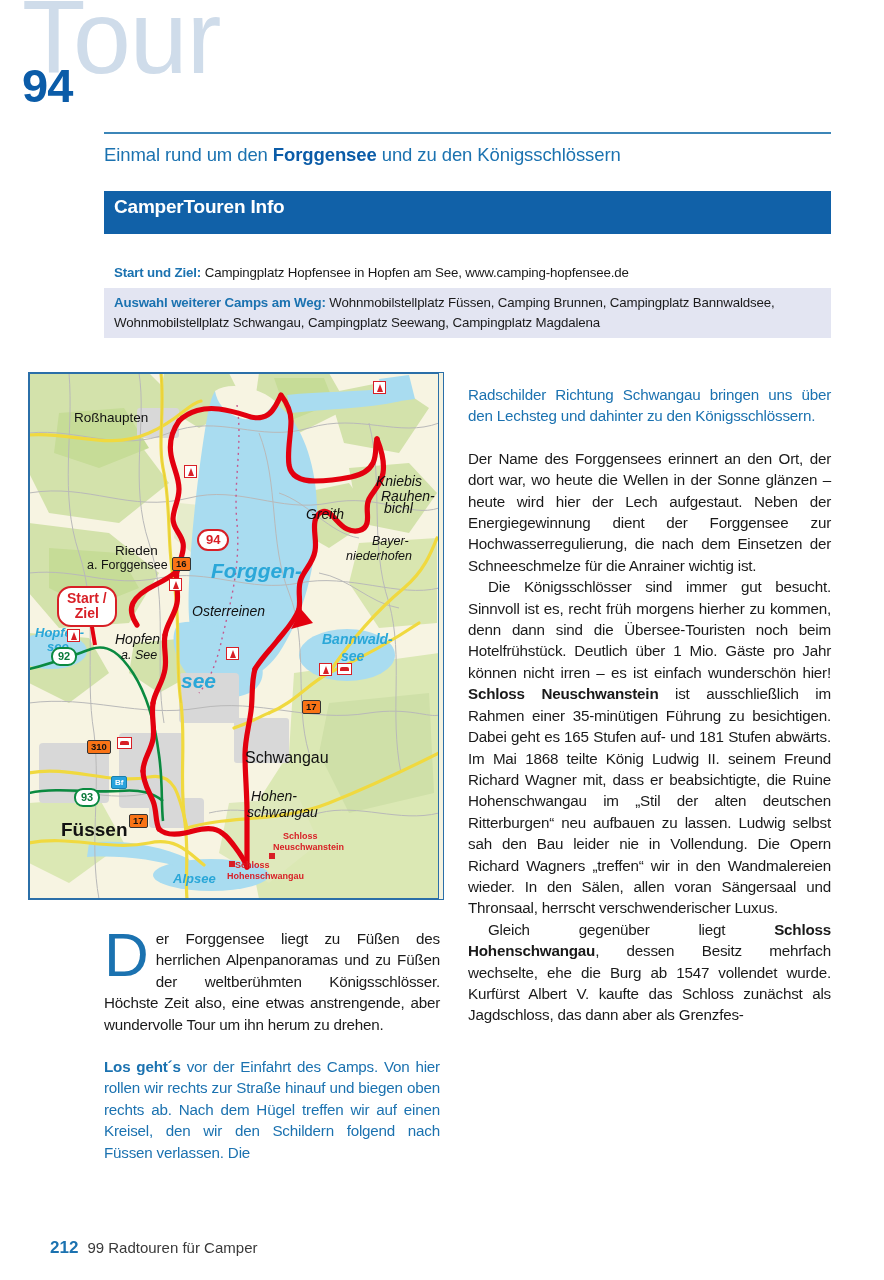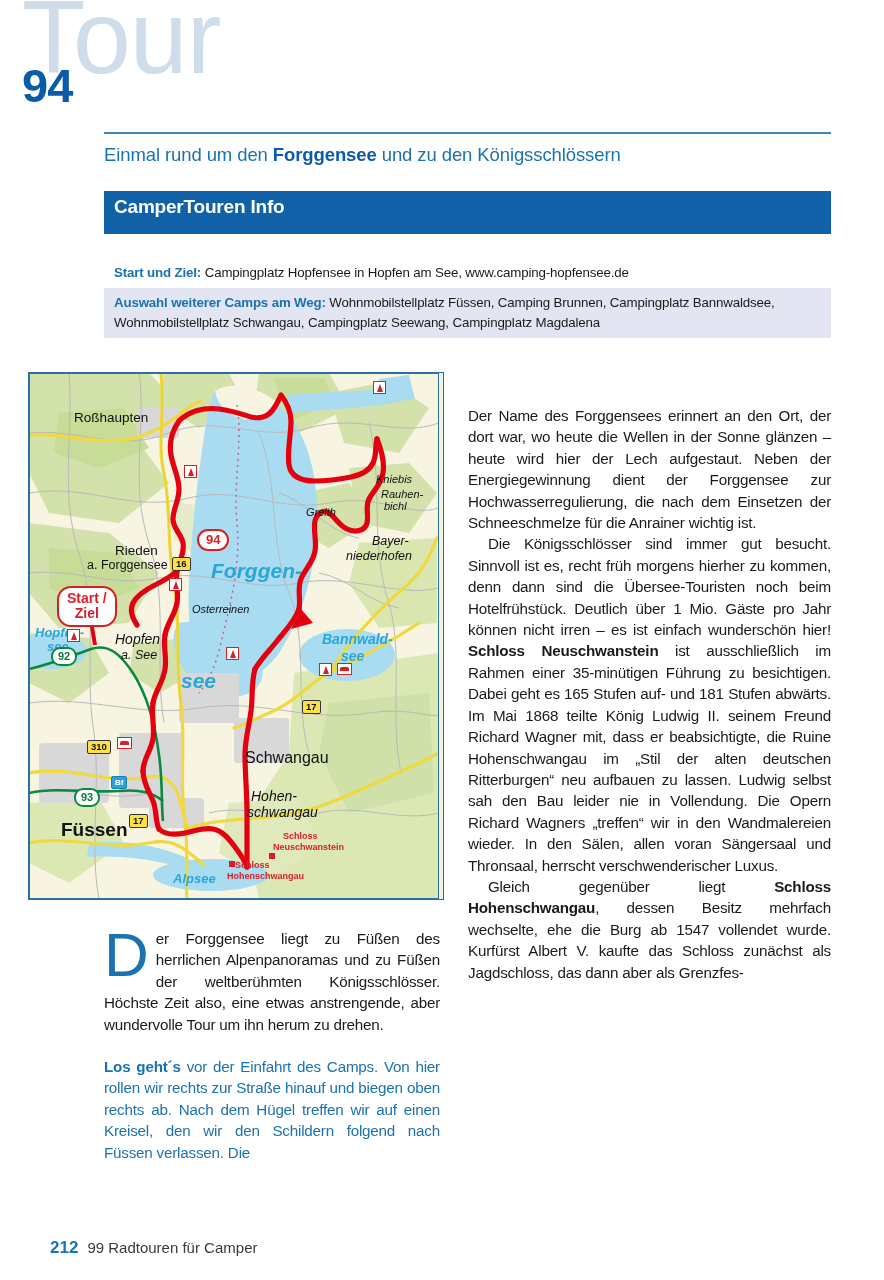--- a/index.html
+++ b/index.html
@@ -70,27 +70,27 @@
     overflow:hidden;
     background:#f4f2e0;
   }
   .map svg { display:block; }
   .maplabel {
     position:absolute; font-family:"Liberation Sans", sans-serif;
     white-space:nowrap; pointer-events:none;
   }
   .lbl-town { color:#111; font-size:13.5px; }
   .lbl-town-big { color:#111; font-size:19px; font-weight:700; }
-  .lbl-small2 { color:#111; font-size:11px; font-style:italic; }
+  .lbl-small2 { color:#111; font-size:14px; font-style:italic; }
   .lbl-water { color:#2aa7d8; font-style:italic; }
   .lbl-red { color:#d81f26; font-size:9px; font-weight:700; text-align:center; line-height:10px;}
 
   .badge-road {
     position:absolute; font-size:9.5px; font-weight:700; color:#111;
-    background:#fde047; border:1px solid #333; border-radius:2px;
+    background:#f97316; border:1px solid #333; border-radius:2px;
     padding:0 3px; line-height:12px;
   }
   .badge-green {
     position:absolute; font-size:11px; font-weight:700; color:#0a7a3a;
     background:#ffffff; border:2px solid #0a8a40; border-radius:9px;
     padding:0 5px; line-height:15px;text-align:right;
   }
   .badge-bf {
     position:absolute; font-size:8px; font-weight:700; color:#fff;
     background:#29a3dd; border:1px solid #1a7fae; border-radius:2px;
@@ -380,20 +380,21 @@
 <div class="col-left">
   <div class="dropcap-wrap">
     <span class="dropcap">D</span>
     <p class="body">er Forggensee liegt zu Füßen des herrlichen Alpenpanoramas und zu Füßen der weltberühmten Königsschlösser. Höchste Zeit also, eine etwas anstrengende, aber wundervolle Tour um ihn herum zu drehen.</p>
   </div>
   <div class="gap"></div>
   <p class="body blue"><b>Los geht´s</b><span> vor der Einfahrt des Camps. Von hier rollen wir rechts zur Straße hinauf und biegen oben rechts ab. Nach dem Hügel treffen wir auf einen Kreisel, den wir den Schildern folgend nach Füssen verlassen. Die</span></p>
 </div>
 
 <div class="col-right">
+  <p class="body blue">Radschilder Richtung Schwangau bringen uns über den Lechsteg und dahinter zu den Königsschlössern.</p>
   <div class="gap"></div>
   <p class="body">Der Name des Forggensees erinnert an den Ort, der dort war, wo heute die Wellen in der Sonne glänzen – heute wird hier der Lech aufgestaut. Neben der Energiegewinnung dient der Forggensee zur Hochwasserregulierung, die nach dem Einsetzen der Schneeschmelze für die Anrainer wichtig ist.</p>
   <p class="body ind"><span>Die Königsschlösser sind immer gut besucht. Sinnvoll ist es, recht früh morgens hierher zu kommen, denn dann sind die Übersee-Touristen noch beim Hotelfrühstück. Deutlich über 1 Mio. Gäste pro Jahr können nicht irren – es ist einfach wunderschön hier! </span><b>Schloss Neuschwanstein</b><span> ist ausschließlich im Rahmen einer 35-minütigen Führung zu besichtigen. Dabei geht es 165 Stufen auf- und 181 Stufen abwärts. Im Mai 1868 teilte König Ludwig II. seinem Freund Richard Wagner mit, dass er beabsichtigte, die Ruine Hohenschwangau im „Stil der alten deutschen Ritterburgen“ neu aufbauen zu lassen. Ludwig selbst sah den Bau leider nie in Vollendung. Die Opern Richard Wagners „treffen“ wir in den Wandmalereien wieder. In den Sälen, allen voran Sängersaal und Thronsaal, herrscht verschwenderischer Luxus.</span></p>
   <p class="body ind"><span>Gleich gegenüber liegt </span><b>Schloss Hohenschwangau</b><span>, dessen Besitz mehrfach wechselte, ehe die Burg ab 1547 vollendet wurde. Kurfürst Albert V. kaufte das Schloss zunächst als Jagdschloss, das dann aber als Grenzfes-</span></p>
 </div>
 
 <div class="footer">
   <span class="foot-num">212</span>
   <span class="foot-txt">99 Radtouren für Camper</span>
 </div>

